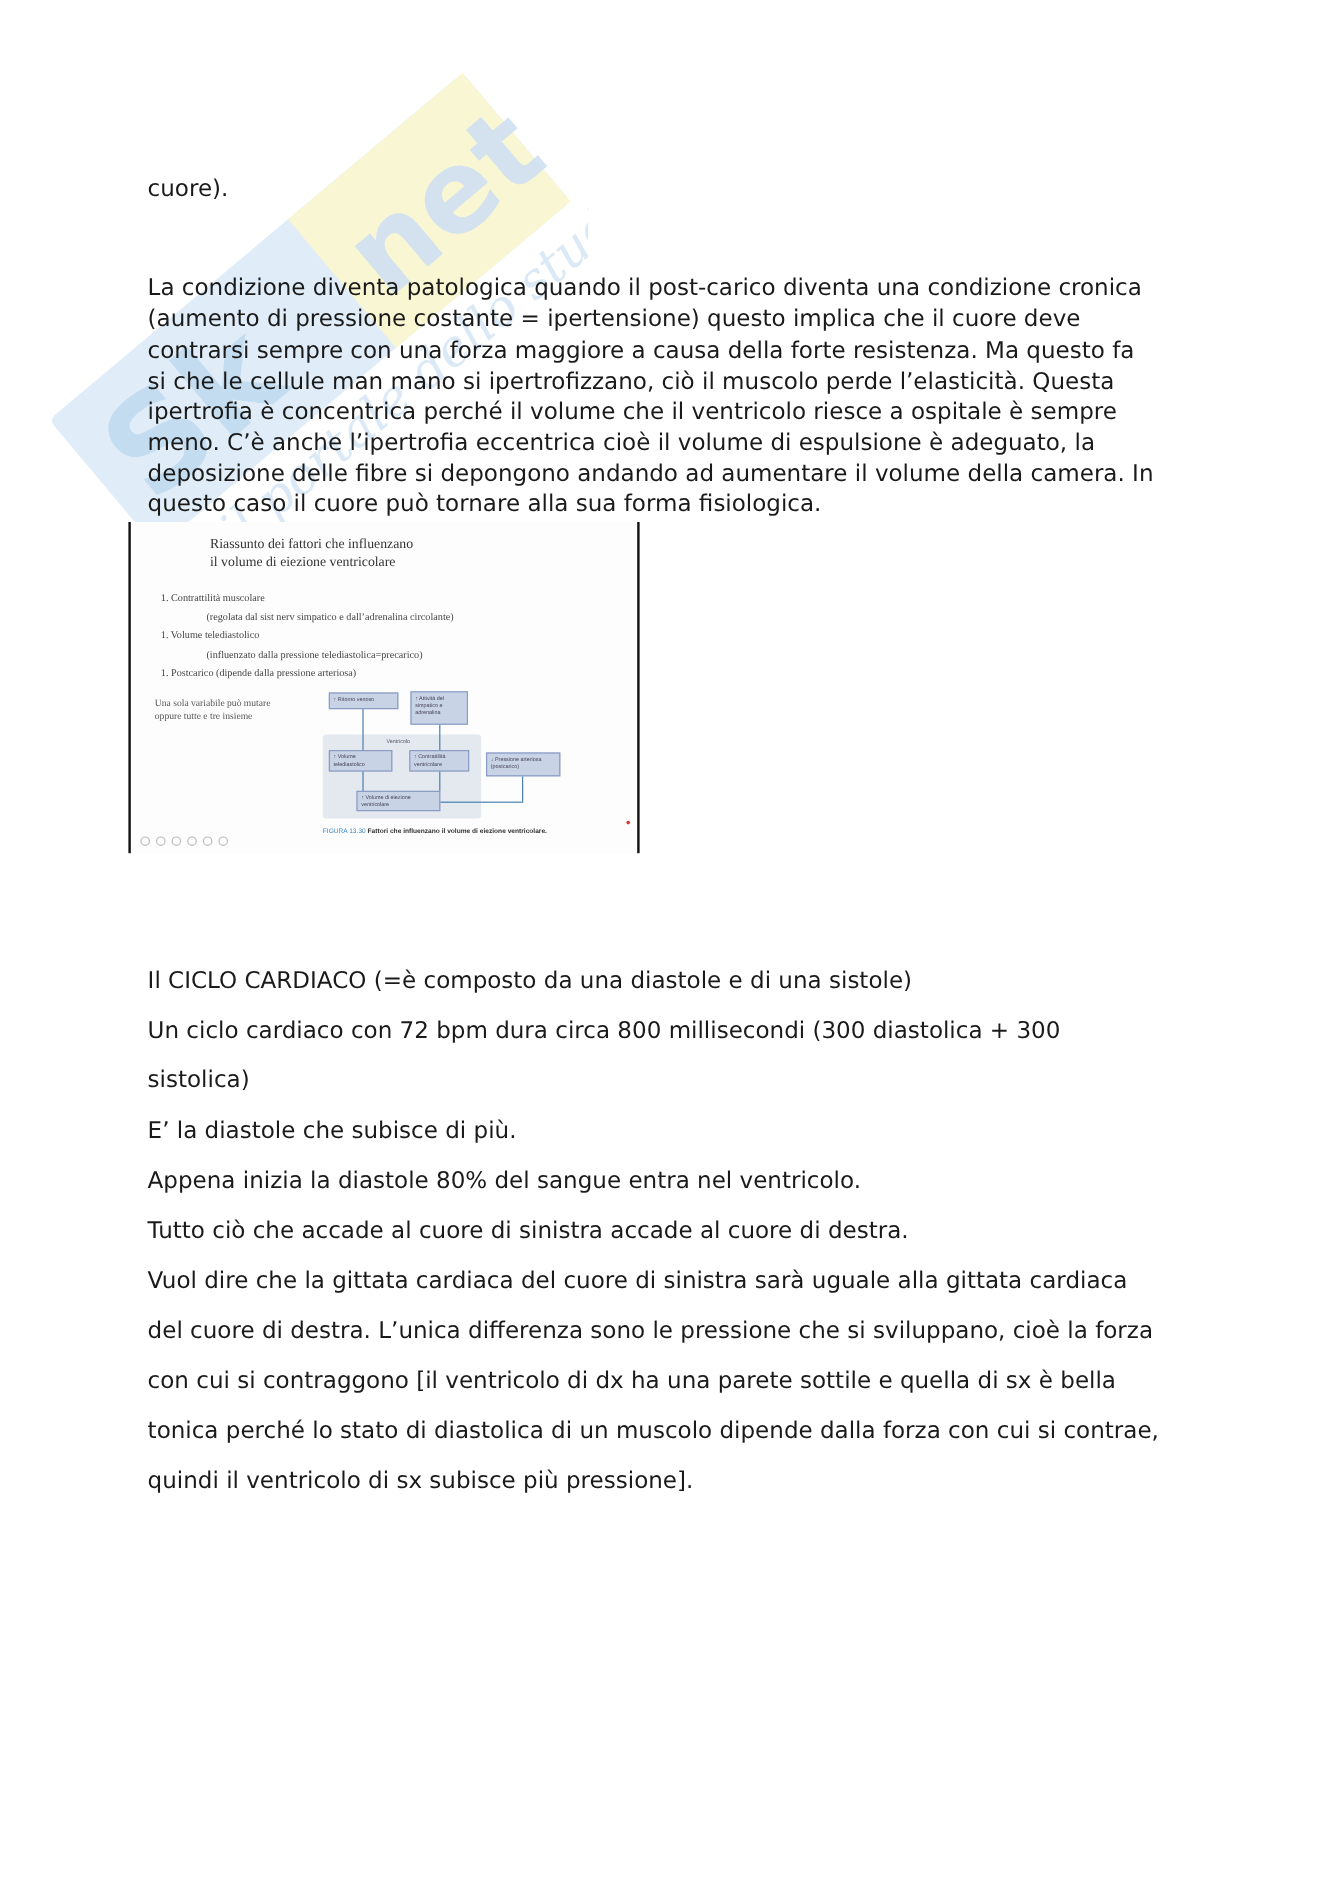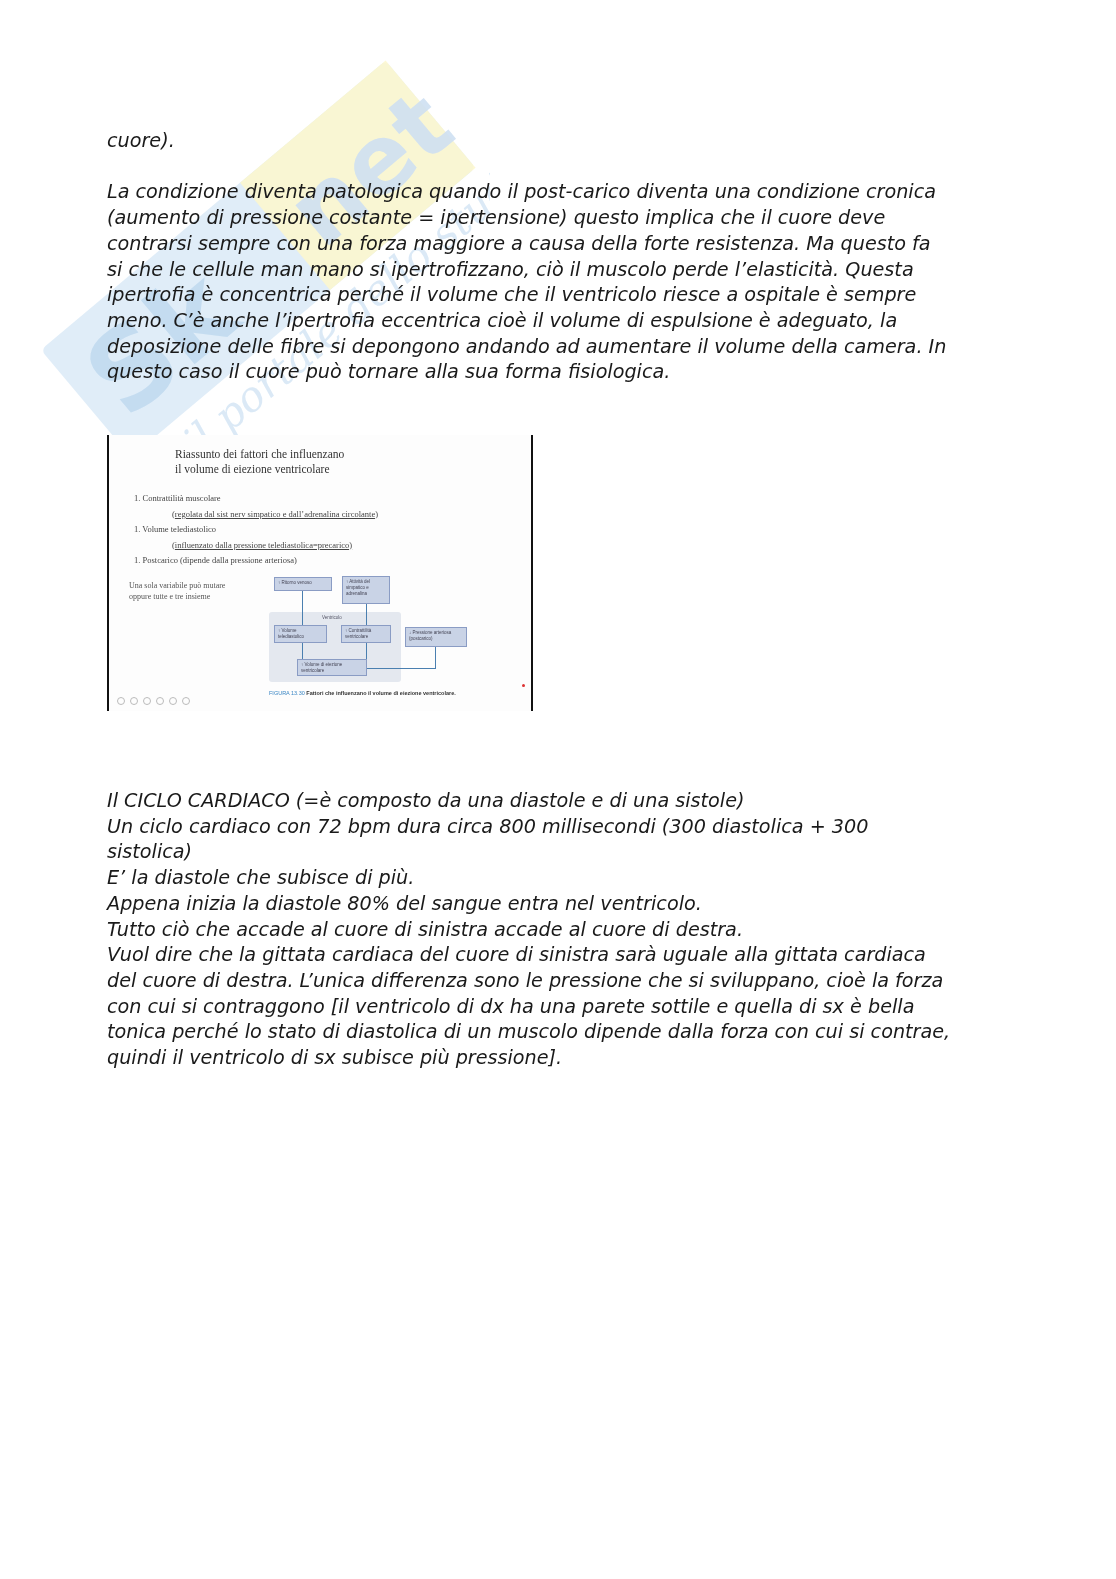--- a/index.html
+++ b/index.html
@@ -2,30 +2,30 @@
 <html><head>
 <meta charset="utf-8">
 <style>
   html, body { margin: 0; padding: 0; }
   body {
     width: 1116px; height: 1579px; background: #ffffff; position: relative; overflow: hidden;
     font-family: "DejaVu Sans", sans-serif; color: #1a1a1a;
   }
   .watermark { position: absolute; left: 20px; top: 40px; width: 470px; height: 430px; pointer-events: none; z-index: 0; }
   .page { position: absolute; left: 107px; top: 128px; width: 900px; z-index: 1; }
-  .para { font-size: 19.2px; line-height: 25.7px; margin: 0; white-space: pre-line; font-style: italic; }
+  .para { font-size: 19.2px; line-height: 25.7px; margin: 16px; white-space: pre-line; }
   .blank { height: 25.7px; }
   .figure {
     position: absolute; left: 107px; top: 435px; width: 426px; height: 276px;
     background: #fdfdfd; border-left: 2px solid #111; border-right: 2px solid #111; box-sizing: border-box; z-index: 1;
     font-family: "Liberation Serif", serif; color: #333; overflow: hidden;
   }
   .fig-title { position: absolute; left: 66px; top: 12px; font-size: 11.5px; line-height: 15px; color: #333; white-space: pre-line; }
   .fig-list { position: absolute; left: 25px; top: 56px; font-size: 8.5px; line-height: 15.5px; color: #444; }
-  .fig-list .sub { padding-left: 38px; text-decoration: underline; }
+  .fig-list .sub { padding-left: 38px; }
   .fig-note { position: absolute; left: 20px; top: 145px; font-size: 8px; line-height: 11px; color: #555; white-space: pre-line; }
   .fc-box { position: absolute; background: #c9d3e6; border: 1px solid #8a9cc4; font-family: "Liberation Sans", sans-serif; font-size: 4.5px; color: #445; padding: 2px 3px; box-sizing: border-box; line-height: 6px; }
   .fc-area { position: absolute; left: 160px; top: 177px; width: 132px; height: 70px; background: #e4e8ef; border-radius: 3px; }
   .fc-area-label { position: absolute; left: 213px; top: 180px; font-family: "Liberation Sans", sans-serif; font-size: 4.5px; color: #556; }
   .fc-line { position: absolute; background: #4a7fb0; }
   .fig-caption { position: absolute; left: 160px; top: 254px; font-family: "Liberation Sans", sans-serif; font-size: 5.5px; line-height: 8px; color: #333; font-weight: bold; width: 200px; }
   .fig-caption .num { color: #3a86c4; font-weight: normal; }
   .fig-toolbar { position: absolute; left: 8px; top: 262px; display: flex; gap: 5px; }
   .fig-toolbar span { width: 8px; height: 8px; border: 1px solid #bbb; border-radius: 50%; display: inline-block; box-sizing: border-box; }
   .red-dot { position: absolute; right: 6px; top: 249px; width: 3px; height: 3px; background: #d33; border-radius: 50%; }

